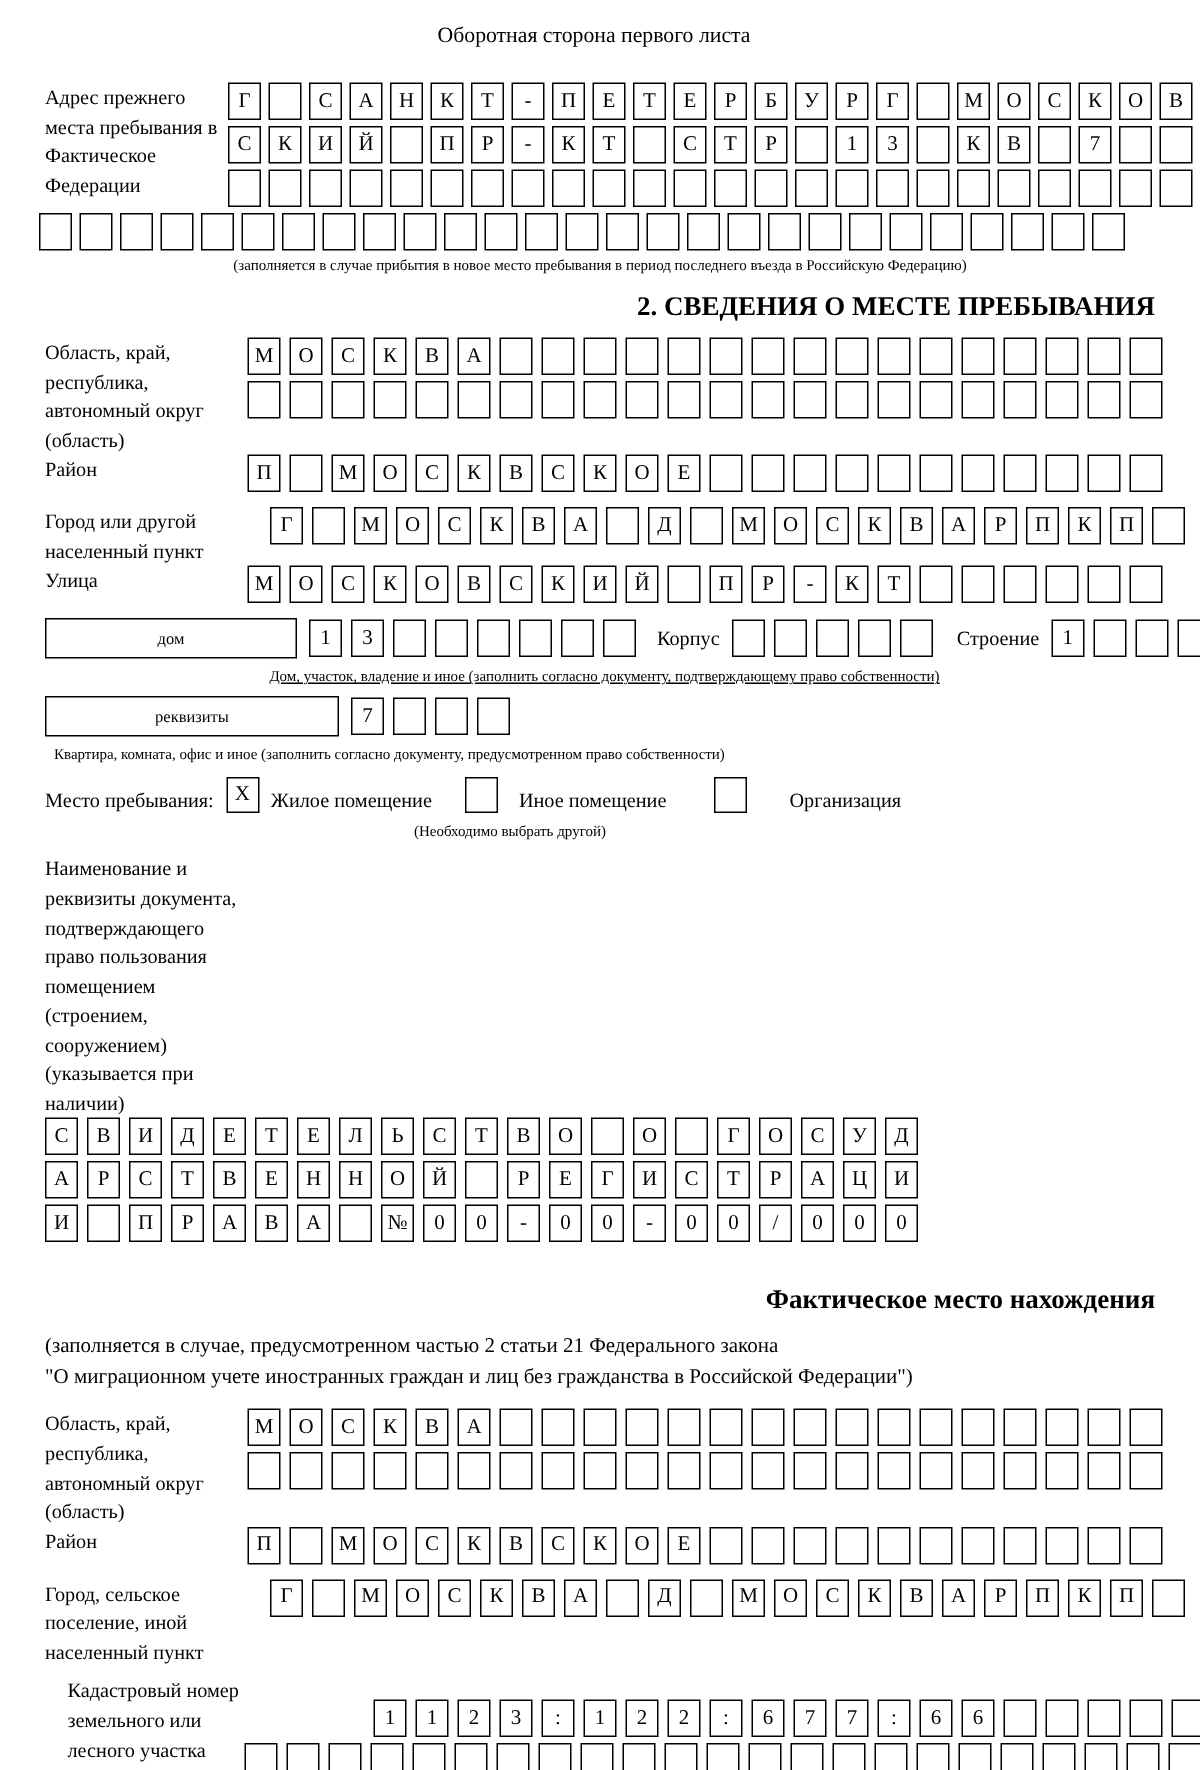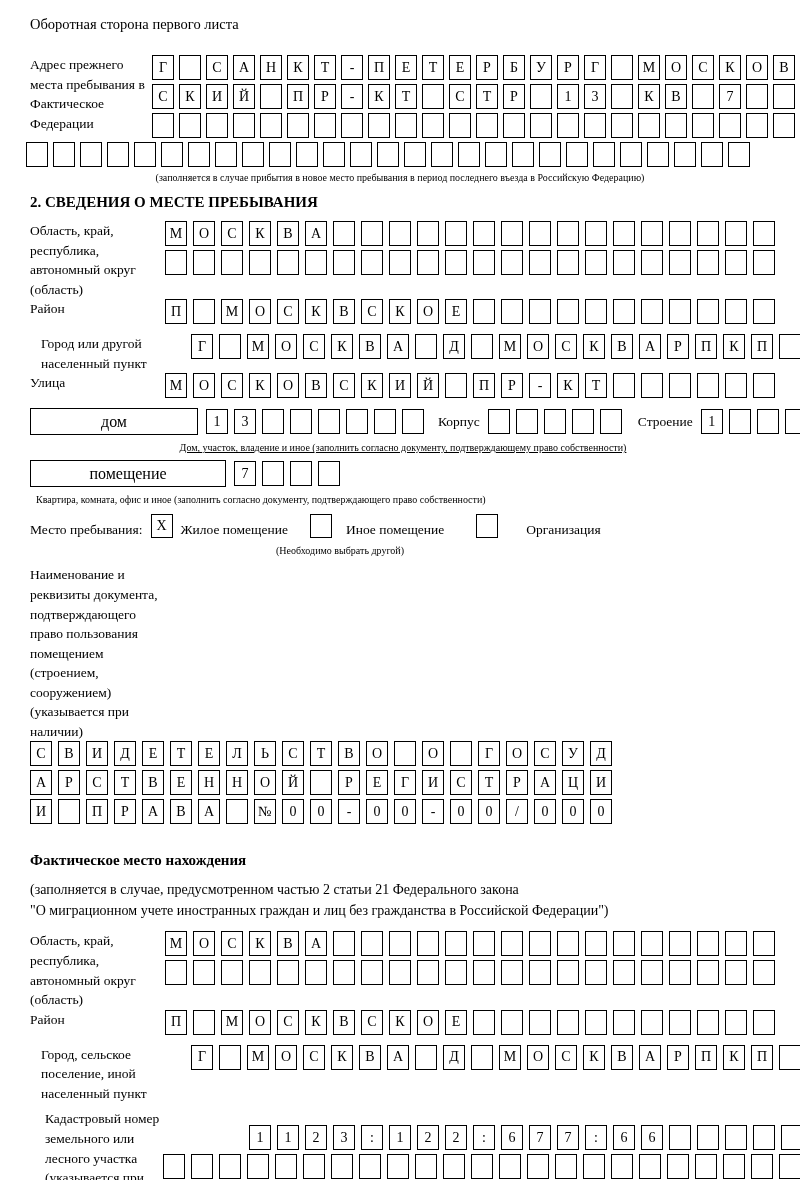--- a/index.html
+++ b/index.html
@@ -5,47 +5,47 @@
   * { margin: 0; padding: 0; box-sizing: border-box; }
   html, body { background: #fff; }
   body {
     width: 800px; height: 1180px;
     font-family: "Liberation Serif", "DejaVu Serif", serif;
     color: #000;
     overflow: hidden;
   }
   .page { width: 800px; height: 1180px; padding: 16px 30px 0 30px; position: relative; }
 
-  .hdr { text-align: left; font-size: 14.5px; padding-right: 8px; margin-bottom: 22px; }
+  .hdr { text-align: center; font-size: 14.5px; padding-right: 8px; margin-bottom: 22px; }
 
   .frow { display: flex; align-items: flex-start; }
   .flabel { font-size: 13.5px; line-height: 1.45; flex-shrink: 0; }
 
   .cellrow { display: flex; gap: 5px; margin-bottom: 4px; }
   .cellrow.g6 { gap: 6px; }
   .cell {
     width: 22px; height: 25px; flex-shrink: 0;
     border: 1.5px solid #000;
     display: inline-flex; align-items: center; justify-content: center;
     font-size: 14px; line-height: 1;
   }
 
   .addr-left { width: 122px; }
   .lbl-135 { width: 135px; }
-  .lbl-150 { width: 150px; margin-left: 11px; }
+  .lbl-150 { width: 150px; }
   .lbl-118 { width: 118px; margin-left: 15px; }
   .lbl-133 { width: 133px; }
 
   .note { font-size: 10px; text-align: center; line-height: 1.3; }
-  .sec-title { font-size: 15px; font-weight: bold; text-align: left; margin: 10px 0 10px 0; }
+  .sec-title { font-size: 18px; font-weight: bold; text-align: right; margin: 10px 0 10px 0; }
 
   .labelbox {
     border: 1.5px solid #000; height: 27px;
     display: inline-flex; align-items: center; justify-content: center;
-    font-size: 16px; flex-shrink: 0;
+    font-size: 11px; flex-shrink: 0;
   }
   .inline-row { display: flex; align-items: center; margin-top: 6px; }
   .small-gap { width: 8px; flex-shrink: 0; }
 
   .cbox {
     width: 22px; height: 24px; border: 1.5px solid #000; flex-shrink: 0;
     display: inline-flex; align-items: center; justify-content: center;
     font-size: 14px;
   }
   .mesto-row { display: flex; align-items: flex-end; font-size: 13.5px; margin-top: 8px; }
@@ -349,30 +349,30 @@
     <span class="cellrow g6" style="margin-bottom:0">
         <span class="cell">1</span>
         <span class="cell"></span>
         <span class="cell"></span>
         <span class="cell"></span>
       </span>
   </div>
   <div class="note mt6" style="text-align:center; padding-left:6px;text-decoration:underline;">Дом, участок, владение и иное (заполнить согласно документу, подтверждающему право собственности)</div>
 
   <div class="inline-row">
-    <span class="labelbox" style="width:196px">помещение</span>
+    <span class="labelbox" style="width:196px">реквизиты</span>
     <span class="small-gap"></span>
     <span class="cellrow g6" style="margin-bottom:0">
         <span class="cell">7</span>
         <span class="cell"></span>
         <span class="cell"></span>
         <span class="cell"></span>
       </span>
   </div>
-  <div class="note mt6" style="text-align:left; padding-left:6px;">Квартира, комната, офис и иное (заполнить согласно документу, подтверждающего право собственности)</div>
+  <div class="note mt6" style="text-align:left; padding-left:6px;">Квартира, комната, офис и иное (заполнить согласно документу, предусмотренном право собственности)</div>
 
   <div class="mesto-row">
     <span>Место пребывания:</span>
     <span class="small-gap"></span>
     <span class="cbox">X</span>
     <span class="small-gap"></span>
     <span>Жилое помещение</span>
     <span class="small-gap" style="width:22px"></span>
     <span class="cbox"></span>
     <span class="small-gap" style="width:14px"></span>

